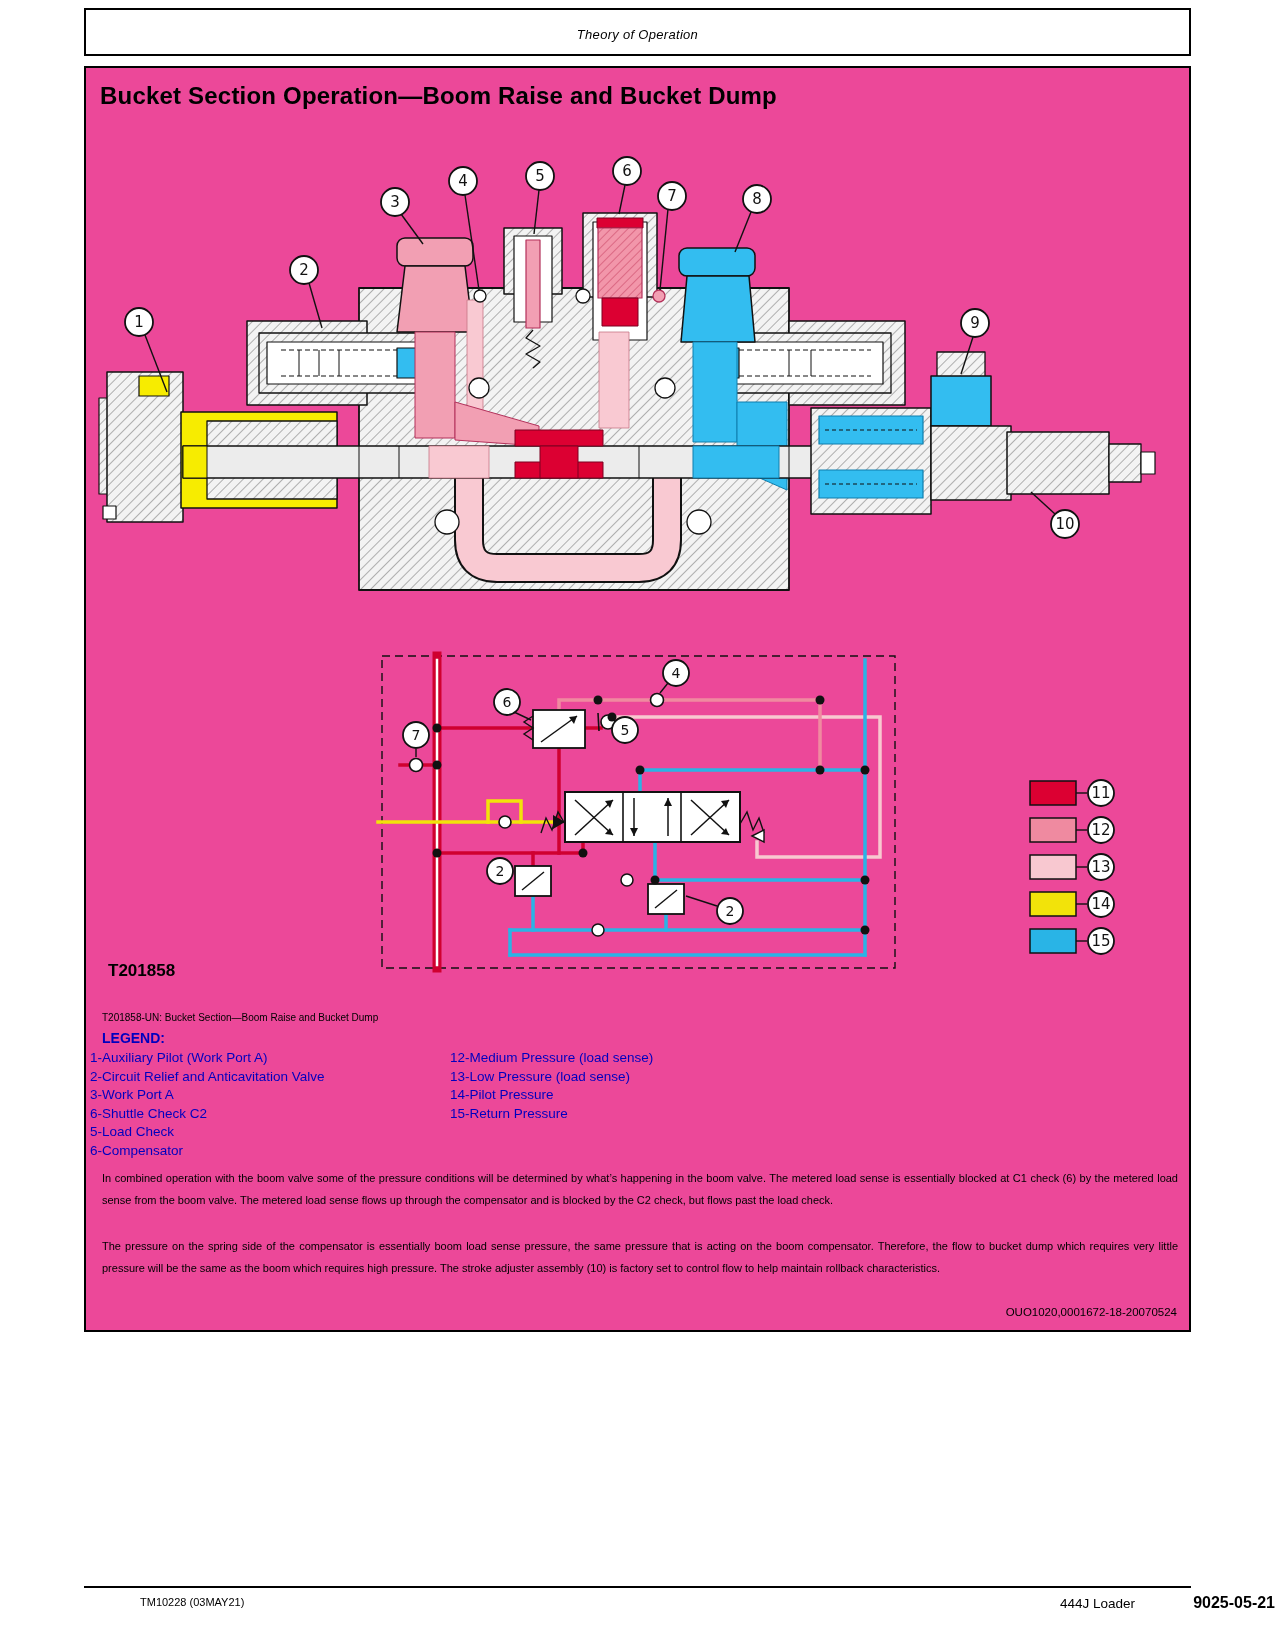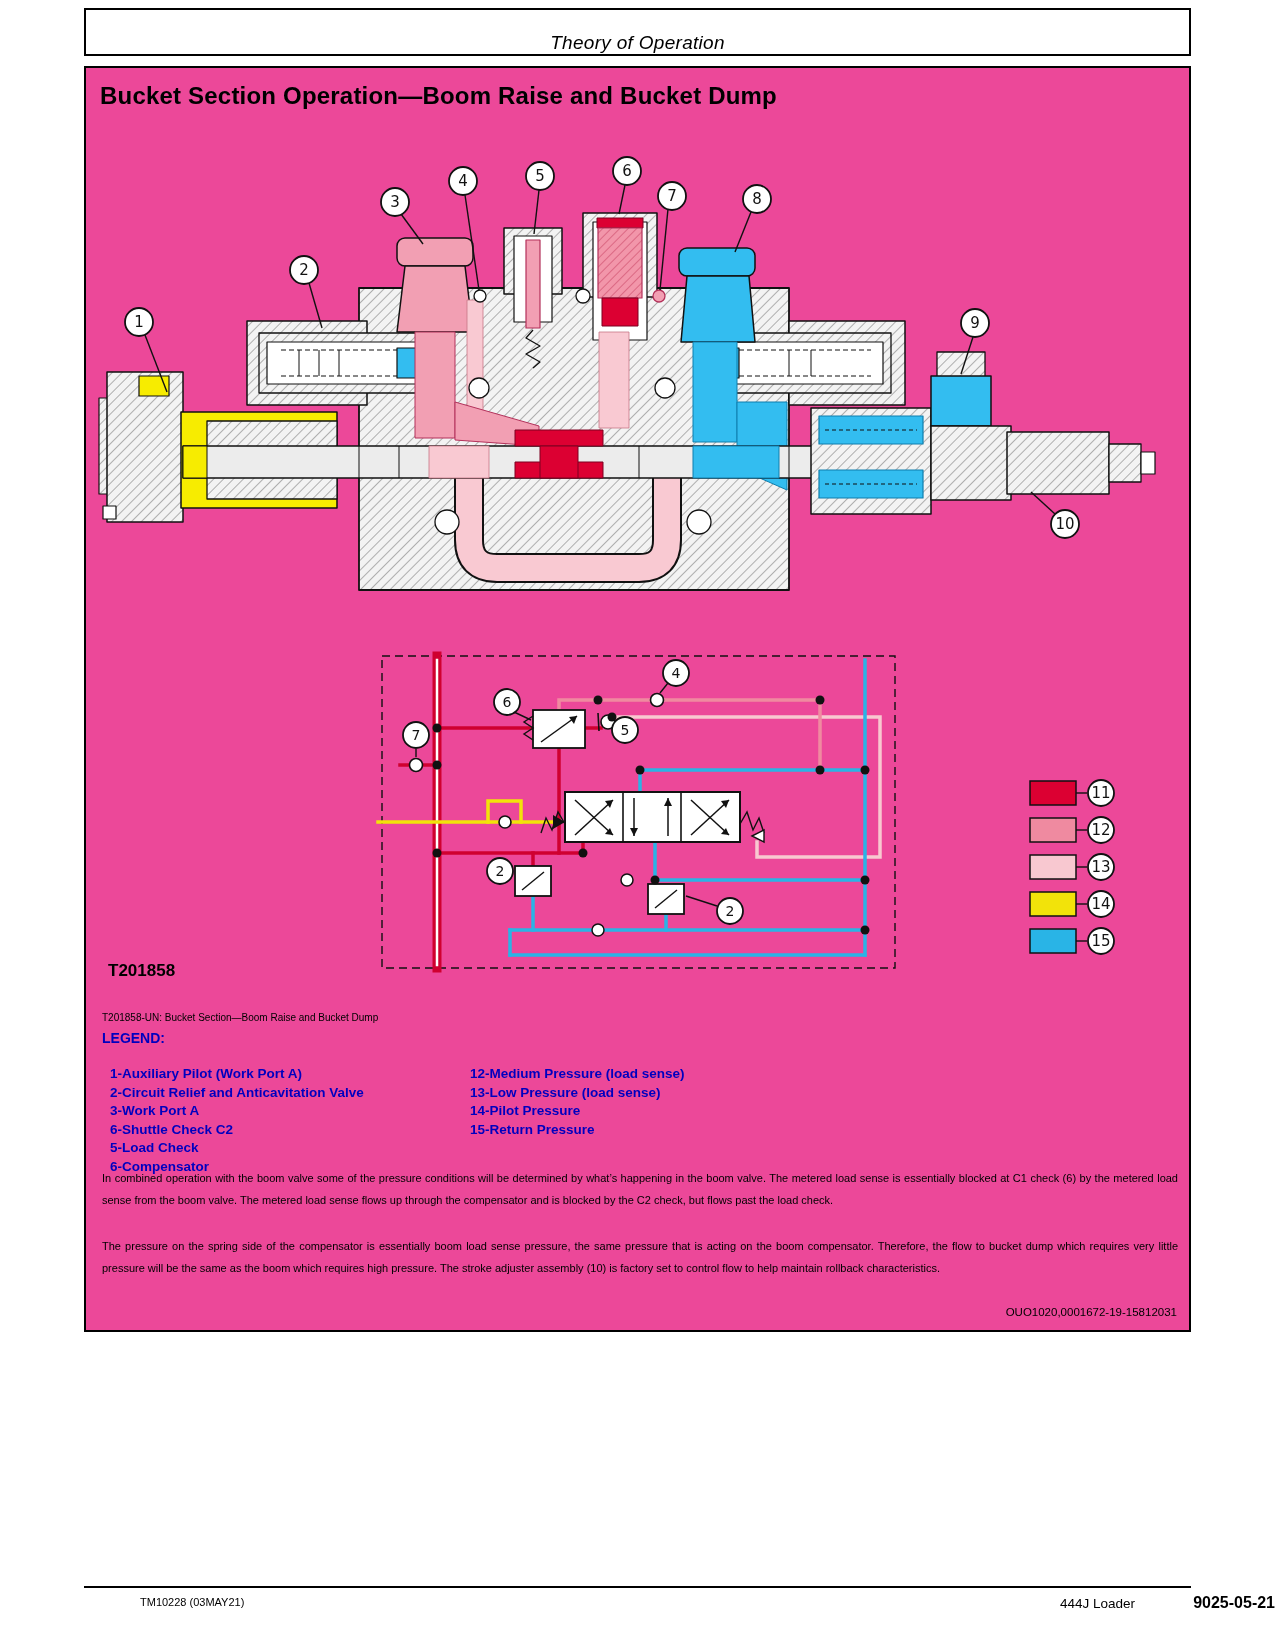--- a/index.html
+++ b/index.html
@@ -1,31 +1,31 @@
 <!DOCTYPE html>
 <html><head>
 <meta charset="utf-8">
 <style>
 *{margin:0;padding:0;box-sizing:border-box;}
 body{background:#fff;width:1275px;font-family:"Liberation Sans",sans-serif;color:#000;}
 .page{position:relative;width:1275px;height:1650px;background:#fff;overflow:hidden;}
 .header-box{position:absolute;left:84px;top:8px;width:1107px;height:48px;border:2px solid #000;display:flex;align-items:flex-end;justify-content:center;}
-.header-title{font-style:italic;font-size:19px;padding-bottom:0;letter-spacing:.3px;}
+.header-title{font-style:italic;font-size:13px;padding-bottom:12px;letter-spacing:.3px;}
 .content-box{position:absolute;left:84px;top:66px;width:1107px;height:1266px;border:2.5px solid #000;background:#ec4899;}
 .section-title{position:absolute;left:14px;top:14px;font-size:24px;font-weight:bold;letter-spacing:.2px;}
 .xsec{position:absolute;left:8px;top:82px;}
 .schem{position:absolute;left:284px;top:580px;}
 svg text{fill:#111;font-family:"DejaVu Sans",sans-serif;}
 .ldr{stroke:#111;stroke-width:1.4;}
 .co{fill:#fff;stroke:#111;stroke-width:1.8;}
 .sw{stroke:#111;stroke-width:1.5;}
 .fig-id{position:absolute;left:22px;top:893px;font-size:17px;font-weight:bold;}
 .fig-caption{position:absolute;left:16px;top:944px;font-size:10px;text-align:right;}
 .legend-title{position:absolute;left:16px;top:962px;font-size:14px;font-weight:bold;color:#0000bf;}
-.legend-cols{position:absolute;left:24px;top:981px;display:flex;color:#0000bf;font-weight:bold;font-size:13.5px;line-height:18.5px;margin-top:16px;}
+.legend-cols{position:absolute;left:4px;top:981px;display:flex;color:#0000bf;font-weight:normal;font-size:13.5px;line-height:18.5px;}
 .lcol1{width:360px;}.lcol2{width:362px;}.lcol3{width:330px;}
 .litem{text-align:justify;padding-right:14px;}
 .para{position:absolute;left:16px;width:1076px;font-size:11px;line-height:21.5px;text-align:justify;}
 .p1{top:1100px;}.p2{top:1168px;}
 .doc-ref{position:absolute;right:12px;top:1238px;font-size:11.5px;}
 .footer-line{position:absolute;left:84px;top:1586px;width:1107px;border-top:2px solid #000;}
 .footer-left{position:absolute;left:140px;top:1596px;font-size:11px;}
 .footer-center{position:absolute;left:0;top:1594px;width:100%;text-align:right;font-size:16px;font-weight:bold;}
 .footer-right{position:absolute;right:140px;top:1596px;font-size:13.5px;}
 </style>
@@ -354,21 +354,21 @@
       <div class="lcol3">
         <div class="litem">12-Medium Pressure (load sense)</div>
         <div class="litem">13-Low Pressure (load sense)</div>
         <div class="litem">14-Pilot Pressure</div>
         <div class="litem">15-Return Pressure</div>
       </div>
     </div>
 
     <p class="para p1">In combined operation with the boom valve some of the pressure conditions will be determined by what’s happening in the boom valve. The metered load sense is essentially blocked at C1 check (6) by the metered load sense from the boom valve. The metered load sense flows up through the compensator and is blocked by the C2 check, but flows past the load check.</p>
     <p class="para p2">The pressure on the spring side of the compensator is essentially boom load sense pressure, the same pressure that is acting on the boom compensator. Therefore, the flow to bucket dump which requires very little pressure will be the same as the boom which requires high pressure. The stroke adjuster assembly (10) is factory set to control flow to help maintain rollback characteristics.</p>
-    <div class="doc-ref">OUO1020,0001672-19-15812031</div>
+    <div class="doc-ref">OUO1020,0001672-18-20070524</div>
   </div>
 
   <div class="footer-line"></div>
   <span class="footer-center">9025-05-21</span>
   <span class="footer-left">TM10228 (03MAY21)</span>
   <span class="footer-right">444J Loader</span>
 
 </div>
 
 </body></html>

